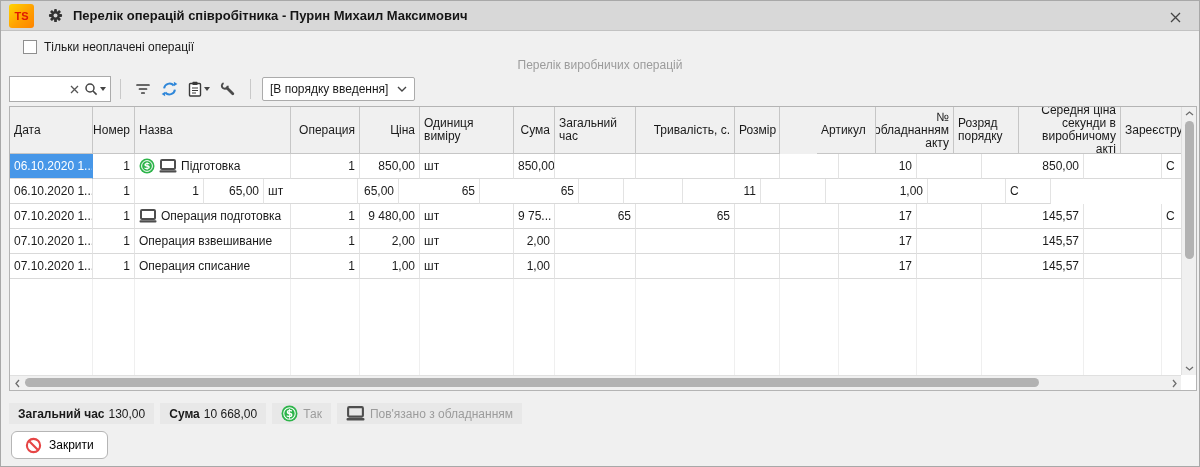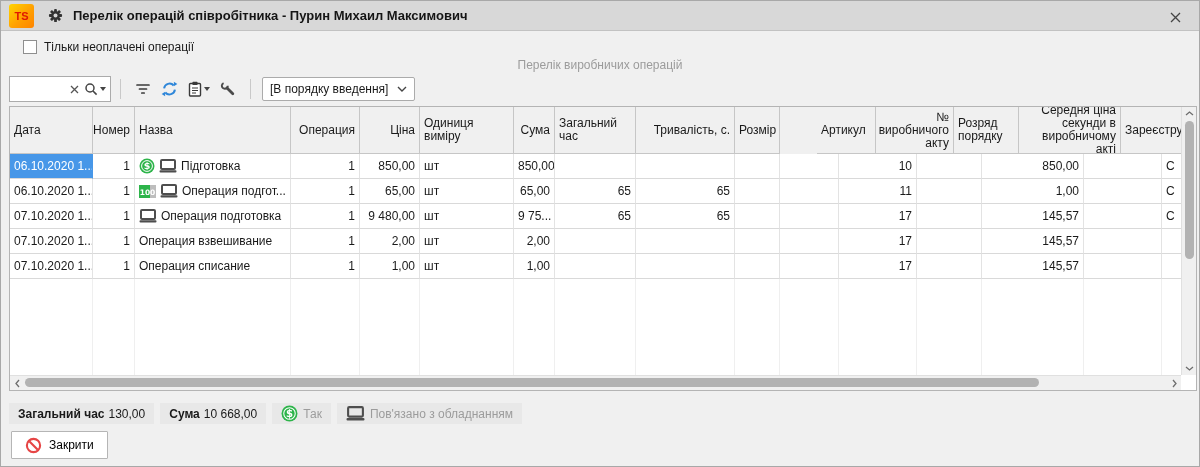--- a/index.html
+++ b/index.html
@@ -73,21 +73,21 @@
   
   .summary { position:absolute; top:402px; left:8px; display:flex; align-items:center; }
   .chip { height:21px; background:#e8e8e8; display:flex; align-items:center; padding:0 9px;
           margin-right:6px; white-space:nowrap; }
   .chip b { margin-right:4px; }
   .muted { color:#9c9c9c; }
   .chip .cicn { display:flex; align-items:center; margin-right:5px; }
 
   
   .closebtn { position:absolute; top:430px; left:10px; height:28px; padding:0 13px;
-              background:#fff; border:1px solid #b5b5b5; border-radius:1px;
+              background:#fff; border:1px solid #b5b5b5; border-radius:6px;
               display:flex; align-items:center; gap:7px; font:12px "Liberation Sans", sans-serif;
               cursor:pointer; }
 </style>
 </head>
 <body>
 
 <div class="window">
 
   <div class="titlebar">
     <div class="ts-logo">TS</div>
@@ -191,21 +191,21 @@
           <div class="hcell a-r" style="width: 42px;">Номер</div>
           <div class="hcell a-l" style="width: 156px;">Назва</div>
           <div class="hcell a-r" style="width: 69px;">Операция</div>
           <div class="hcell a-r" style="width: 60px;">Ціна</div>
           <div class="hcell a-l" style="width: 94px;">Одиниця виміру</div>
           <div class="hcell a-r" style="width: 41px;">Сума</div>
           <div class="hcell a-l" style="width: 81px;">Загальний час</div>
           <div class="hcell a-r" style="width: 99px; text-align: center;">Тривалість, с.</div>
           <div class="hcell a-l" style="width: 45px;">Розмір</div>
           <div class="hcell a-l" style="width: 59px; margin-left: 37px;">Артикул</div>
-          <div class="hcell a-r" style="width: 78px;">№ виробничого акту</div>
+          <div class="hcell a-r" style="width: 78px;">№ обладнанням акту</div>
           <div class="hcell a-l" style="width: 65px;">Розряд порядку</div>
           <div class="hcell a-r" style="width: 102px;">Середня ціна секунди в виробничому акті</div>
           <div class="hcell a-l" style="width: 78px;">Зареєстрував</div>
           <div class="hcell a-l bold" style="width: 45px;">Н
 о</div>
         </div>
         <div class="trow">
           <div class="tcell a-l sel" style="width: 83px;">06.10.2020 1...</div>
           <div class="tcell a-r" style="width: 42px;">1</div>
           <div class="tcell a-l namecell" style="width: 156px;">
@@ -234,36 +234,20 @@
           <div class="tcell a-l" style="width: 59px;"></div>
           <div class="tcell a-r" style="width: 78px;">10</div>
           <div class="tcell a-l" style="width: 65px;"></div>
           <div class="tcell a-r" style="width: 102px;">850,00</div>
           <div class="tcell a-l" style="width: 78px;"></div>
           <div class="tcell a-l" style="width: 45px;">С</div>
         </div>
         <div class="trow">
           <div class="tcell a-l" style="width: 83px;">06.10.2020 1...</div>
           <div class="tcell a-r" style="width: 42px;">1</div>
-          <div class="tcell a-l namecell" style="width: 156px;">
-            <span class="icn">
-              <svg width="17" height="13" viewBox="0 0 17 13">
-                <rect width="17" height="13" fill="#bdbdbd"></rect>
-                <rect width="11" height="13" fill="#2db44a"></rect>
-                <text x="8.5" y="9.8" font-size="7.5" font-weight="bold" fill="#fff" text-anchor="middle" font-family="DejaVu Sans, sans-serif">100</text>
-              </svg>
-            </span>
-            <span class="icn">
-              <svg width="18" height="14" viewBox="0 0 18 14">
-                <rect x="2" y="1" width="14" height="9" rx="1" fill="#fff" stroke="#4e4e4e" stroke-width="2"></rect>
-                <rect x="0.5" y="11.2" width="17" height="2.4" rx="1" fill="#4e4e4e"></rect>
-              </svg>
-            </span>
-            <span>Операция подгот...</span>
-          </div>
           <div class="tcell a-r" style="width: 69px;">1</div>
           <div class="tcell a-r" style="width: 60px;">65,00</div>
           <div class="tcell a-l" style="width: 94px;">шт</div>
           <div class="tcell a-r" style="width: 41px;">65,00</div>
           <div class="tcell a-r" style="width: 81px;">65</div>
           <div class="tcell a-r" style="width: 99px;">65</div>
           <div class="tcell a-l" style="width: 45px;"></div>
           <div class="tcell a-l" style="width: 59px;"></div>
           <div class="tcell a-r" style="width: 78px;">11</div>
           <div class="tcell a-l" style="width: 65px;"></div>

